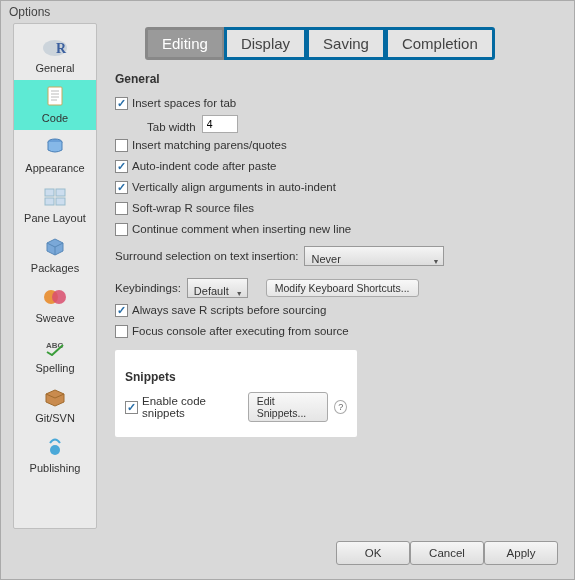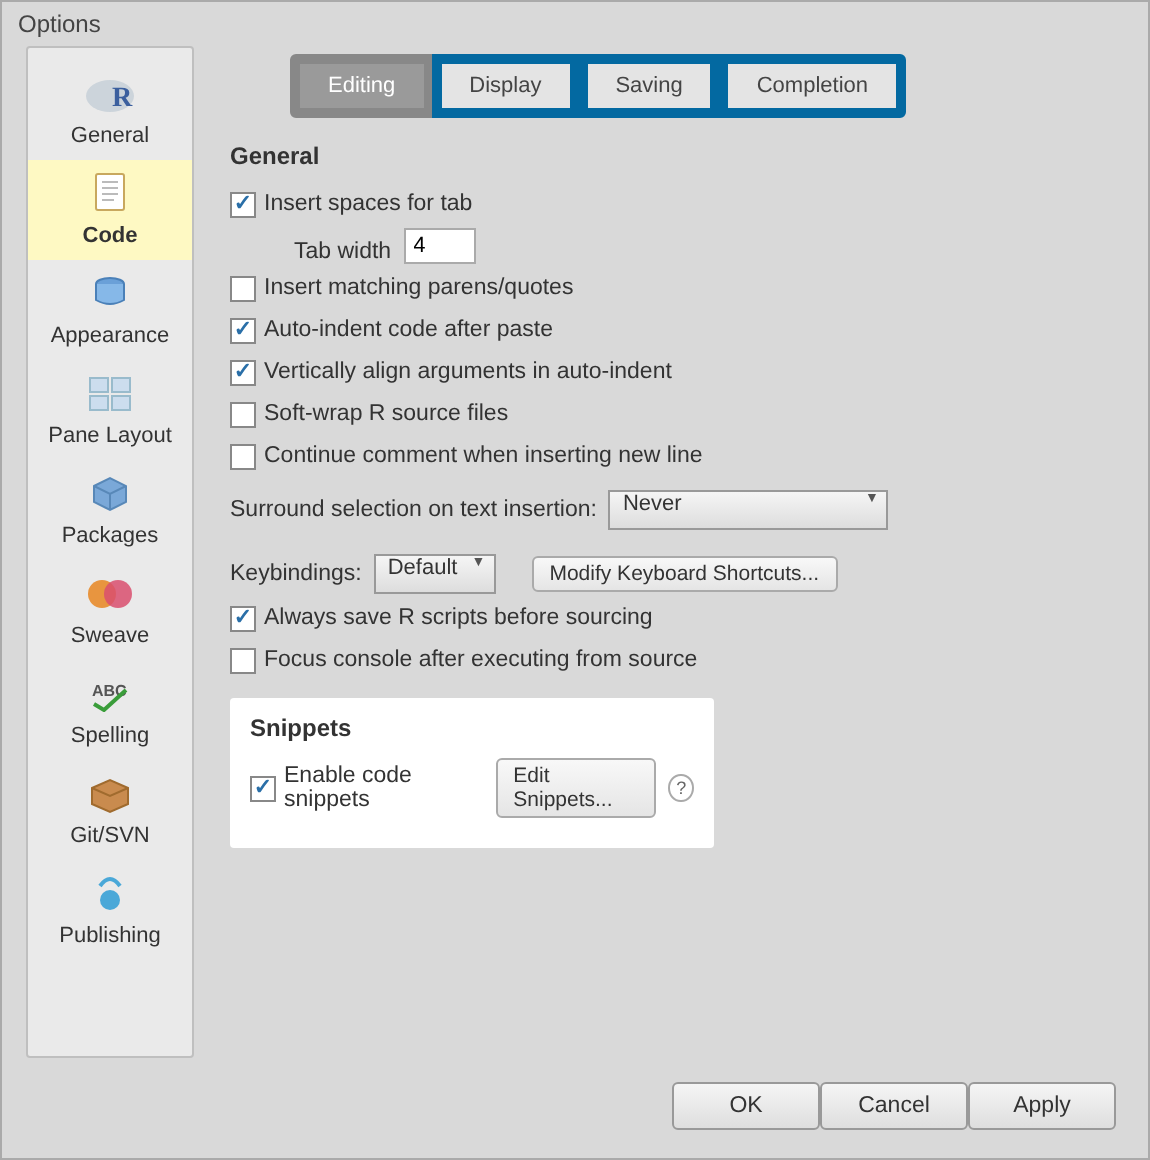--- a/index.html
+++ b/index.html
@@ -45,22 +45,21 @@
   .sidebar-item {
     display: flex;
     flex-direction: column;
     align-items: center;
     padding: 5px 0 6px;
     cursor: pointer;
     font-size: 11px;
     color: #333;
   }
   .sidebar-item.selected {
-    background: #fef9c3;
-    font-weight: bold;
+    background: #5eead4;
   }
   .sidebar-icon {
     width: 28px;
     height: 24px;
     margin-bottom: 3px;
     display: flex;
     align-items: center;
     justify-content: center;
   }
   .main {
@@ -69,22 +68,22 @@
   }
   .tabs {
     display: flex;
     gap: 0;
     margin-bottom: 12px;
     margin-left: 30px;
   }
   .tab {
     padding: 5px 14px;
     background: #e4e4e4;
-    border: 5px solid #0369a1;
-    font-size: 11px;
+    border: 3px solid #0369a1;
+    font-size: 15px;
     cursor: pointer;
     color: #444;
     margin-left: -1px;
   }
   .tab:first-child { margin-left: 0; border-radius: 3px 0 0 3px; }
   .tab:last-child { border-radius: 0 3px 3px 0; }
   .tab.active {
     background: #9a9a9a;
     color: #fff;
     border-color: #888;
@@ -129,21 +128,21 @@
     font-size: 11px;
     margin-left: 6px;
   }
   .select {
     height: 20px;
     border: 1px solid #999;
     background: linear-gradient(#f5f5f5,#ddd);
     padding: 0 18px 0 6px;
     font-size: 11px;
     display: inline-flex;
-    align-items: flex-start;
+    align-items: flex-end;
     position: relative;
     margin-left: 6px;
   }
   .select::after {
     content: "▼";
     position: absolute;
     right: 4px;
     font-size: 7px;
     color: #555;
   }
@@ -344,21 +343,21 @@
       <div class="row">
         <span class="checkbox checked"></span>
         <span>Always save R scripts before sourcing</span>
       </div>
       <div class="row">
         <span class="checkbox"></span>
         <span>Focus console after executing from source</span>
       </div>
 
       <div class="highlight-box">
-        <div class="section-title" style="margin-top:0">Snippets</div>
+        <div class="section-title" style="margin-top:12px">Snippets</div>
         <div class="row">
           <span class="checkbox checked"></span>
           <span>Enable code snippets</span>
           <span class="small-btn">Edit Snippets...</span>
           <span class="help-circle">?</span>
         </div>
       </div>
     </div>
   </div>
 

